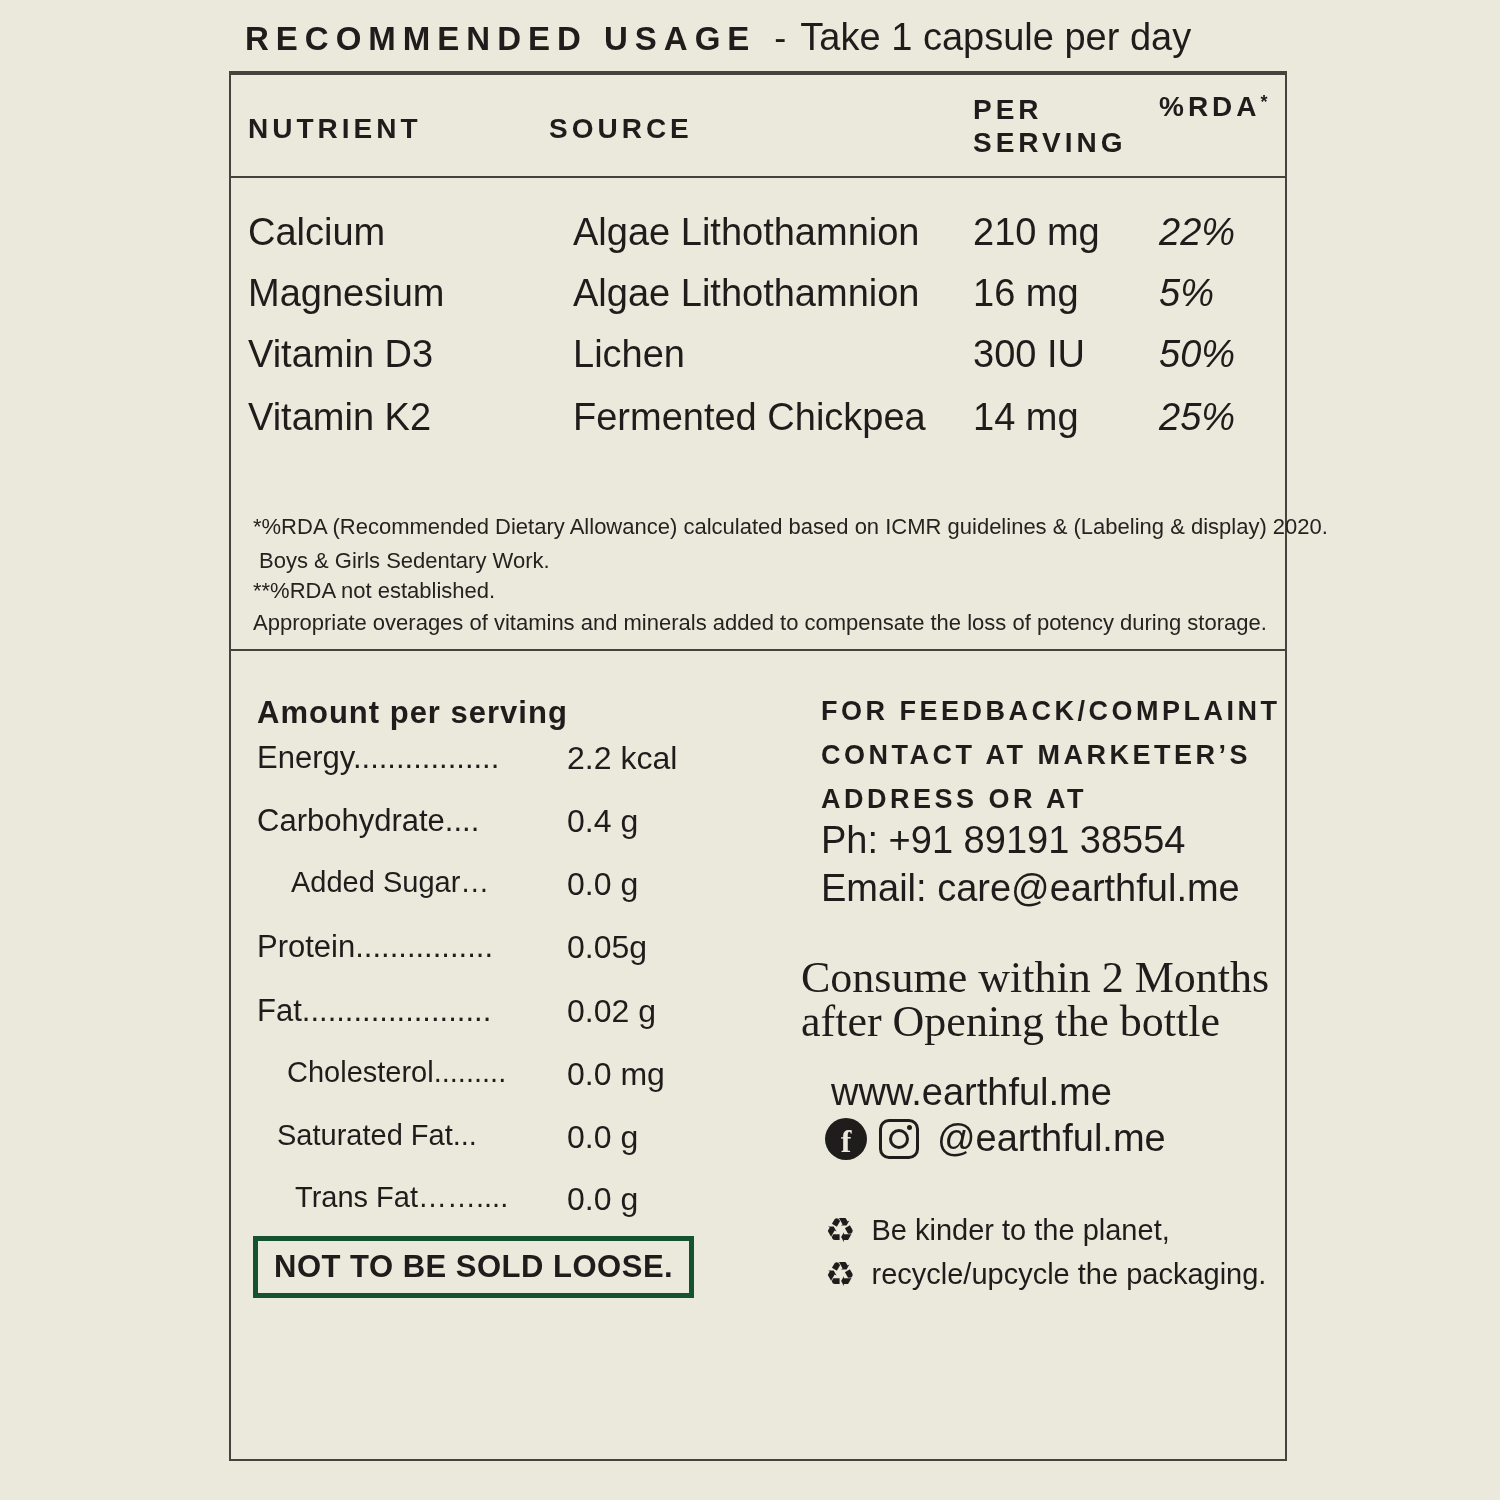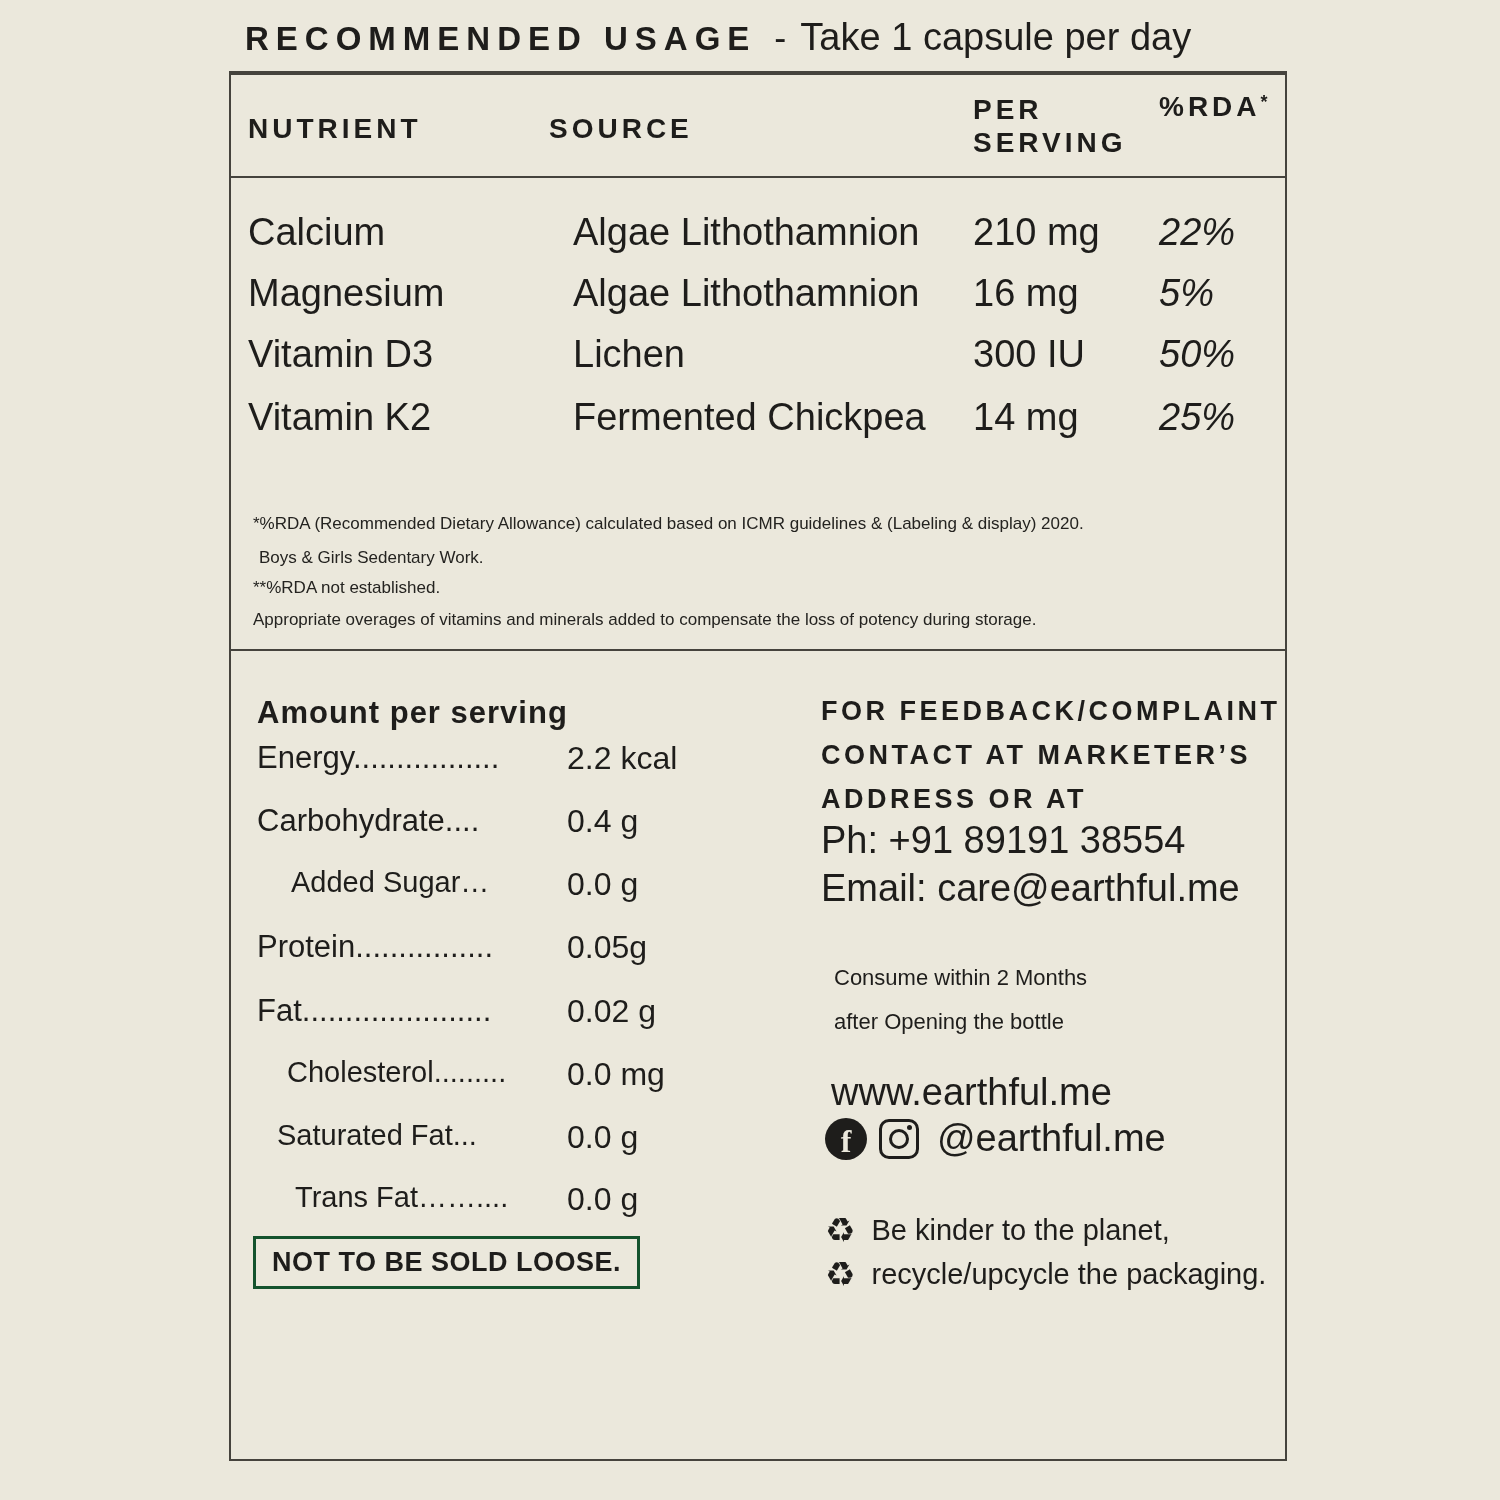--- a/index.html
+++ b/index.html
@@ -44,46 +44,46 @@
   .th-rda{left:928px;top:16px;}
   .th-rda sup{font-size:18px;vertical-align:8px;letter-spacing:2px;}
 
   
   .t-row{position:absolute;left:0;width:100%;height:50px;}
   .td{position:absolute;font-size:38px;white-space:nowrap;}
   .td-nutrient{left:17px;}
   .td-source{left:318px;margin-left:24px;}
   .td-per{left:742px;}
   .td-rda{left:928px;font-style:italic;}
-  .fn{position:absolute;font-size:17px;white-space:nowrap;color:#242320;}
+  .fn{position:absolute;font-size:22px;white-space:nowrap;color:#242320;}
   .fn1{left:22px;top:336px;}
   .fn2{left:28px;top:370px;}
   .fn3{left:22px;top:400px;}
   .fn4{left:22px;top:432px;}
 
   
   .amt-title{position:absolute;left:26px;top:44px;font-weight:bold;font-size:31px;letter-spacing:1px;white-space:nowrap;}
   .amt-item{position:absolute;left:0;width:580px;height:40px;}
   .amt-label{position:absolute;left:26px;font-size:31px;white-space:nowrap;}
   .amt-item.ind .amt-label{font-size:29px;}
   .amt-item.ind1 .amt-label{left:60px;}
   .amt-item.ind2 .amt-label{left:56px;}
   .amt-item.ind3 .amt-label{left:46px;}
   .amt-item.ind4 .amt-label{left:64px;}
   .amt-value{position:absolute;left:336px;font-size:32px;white-space:nowrap;}
   .not-loose{
     position:absolute;left:22px;top:585px;
-    border:3px solid #14532d;padding:8px 16px;
-    font-weight:bold;font-size:27px;letter-spacing:0.5px;white-space:nowrap;
+    border:5px solid #14532d;padding:8px 16px;
+    font-weight:bold;font-size:31px;letter-spacing:0.5px;white-space:nowrap;
   }
 
   .contact-heading{position:absolute;left:590px;top:38px;font-weight:bold;font-size:27px;letter-spacing:3.5px;line-height:44px;white-space:nowrap;}
   .ph-line{position:absolute;left:590px;top:168px;font-size:38px;white-space:nowrap;}
   .email-line{position:absolute;left:590px;top:216px;font-size:38px;white-space:nowrap;}
-  .consume{position:absolute;left:603px;top:305px;font-size:22px;line-height:44px;white-space:nowrap;}
+  .consume{position:absolute;left:570px;top:305px;font-size:44px;line-height:44px;white-space:nowrap;font-family:Liberation Serif, serif;}
   .website{position:absolute;left:600px;top:420px;font-size:38px;white-space:nowrap;}
   .social-row{position:absolute;left:594px;top:466px;display:flex;align-items:center;gap:12px;}
   .social-handle{font-size:38px;white-space:nowrap;margin-left:6px;}
 
   .fb-icon{
     width:42px;height:42px;border-radius:50%;background:#1e1d1b;
     display:flex;align-items:flex-end;justify-content:center;overflow:hidden;
   }
   .fb-icon span{color:#ebe8dc;font-weight:bold;font-size:32px;line-height:38px;font-family:"Liberation Serif", serif;}
   .ig-icon{

